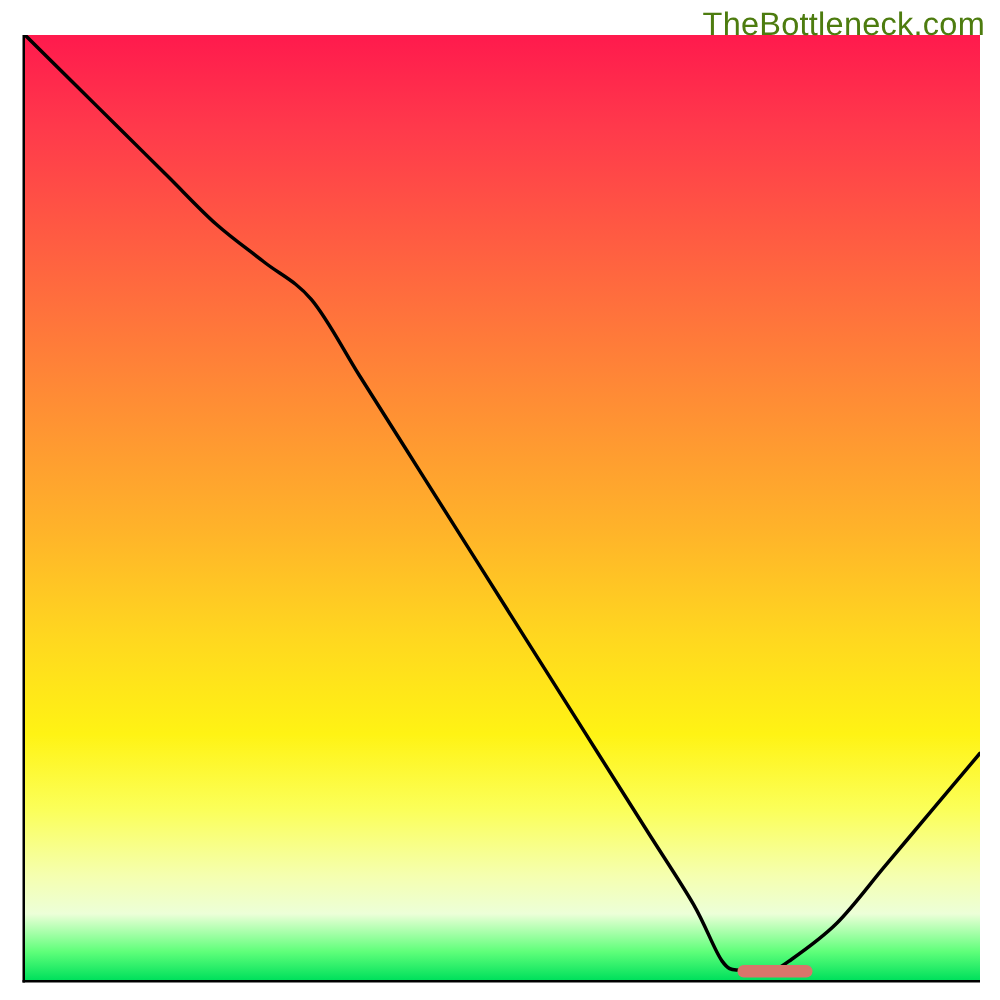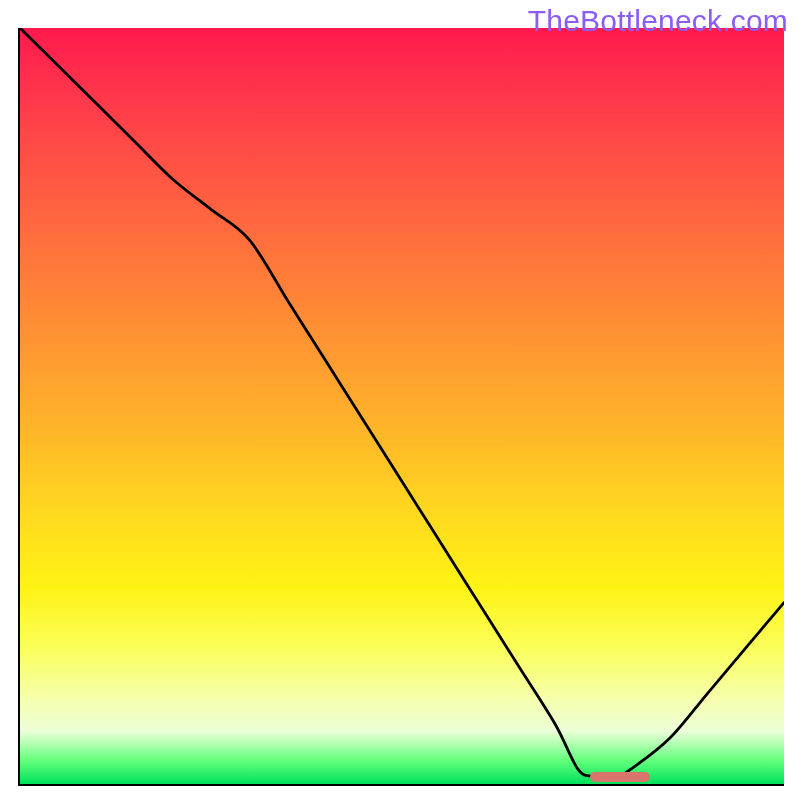--- a/index.html
+++ b/index.html
@@ -13,22 +13,22 @@
   }
   .wrap {
     position: relative;
     width: 800px;
     height: 800px;
   }
   .watermark {
     position: absolute;
     top: 4px;
     right: 12px;
-    color: #8b5cf6;
-    font-size: 30px;
+    color: #4d7c0f;
+    font-size: 26px;
     font-weight: 500;
     letter-spacing: 0.2px;
     z-index: 5;
   }
   .plot {
     position: absolute;
     left: 18px;
     top: 28px;
     width: 764px;
     height: 756px;

